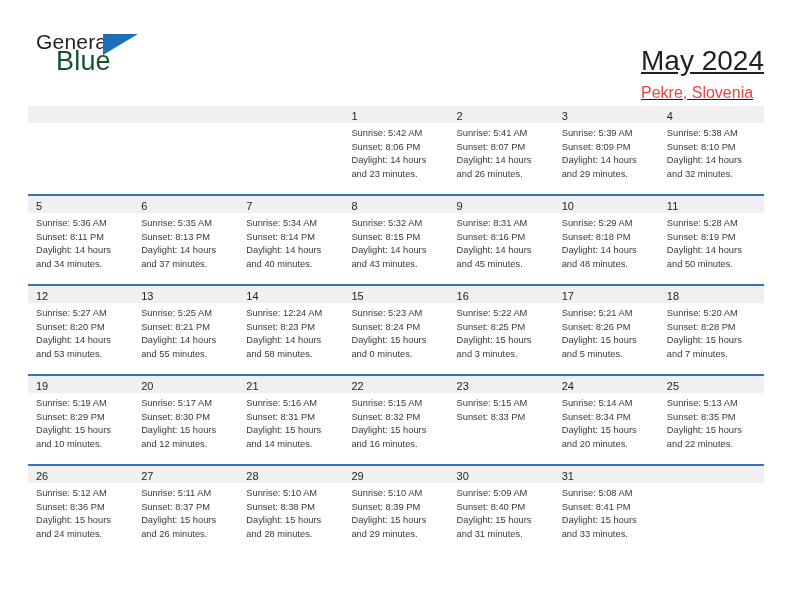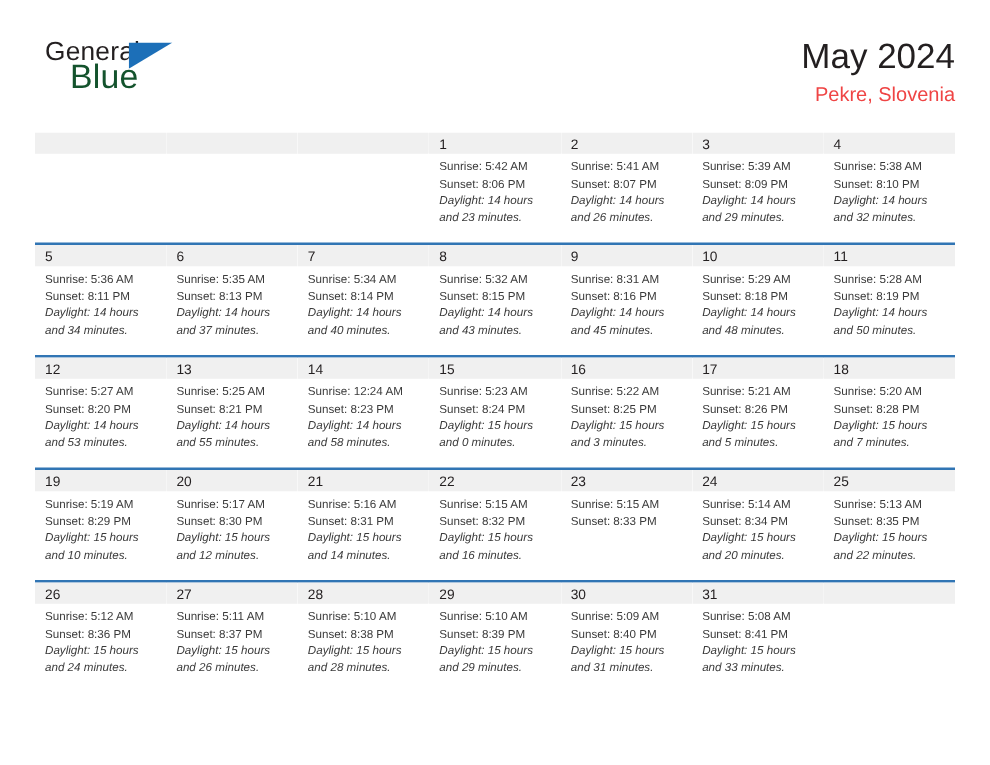--- a/index.html
+++ b/index.html
@@ -61,22 +61,22 @@
     left: 67px;
     top: 3px;
     width: 35px;
     height: 21px;
   }
   .brand-mark svg { display: block; }
 
   .title-block {
     position: absolute;
     right: 0;
-    top: 0;
-    text-align: right;
+    top: 16px;
+    text-decoration: underline;
   }
   .cal-title {
     font-size: 28px;
     line-height: 33px;
     color: #231f20;
     font-weight: normal;
     margin: 0;
     white-space: nowrap;
   }
   .cal-subtitle {
@@ -140,21 +140,20 @@
     padding: 4px 6px 0 8px;
   }
   .evline {
     font-size: 9.3px;
     line-height: 13.6px;
     color: #3a3a3a;
     white-space: nowrap;
   }
   .evline.wrap {
     white-space: normal;
-    font-style: italic;
   }
   .cell.empty .daynum-band { background: #f0f0f0; }
 </style>
 </head>
 <body>
 
 <div class="page">
 
   <div class="top">
 

